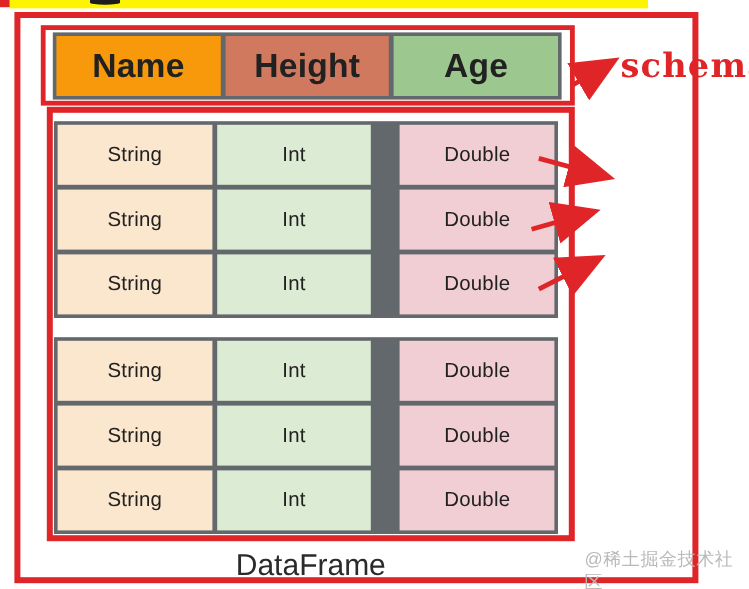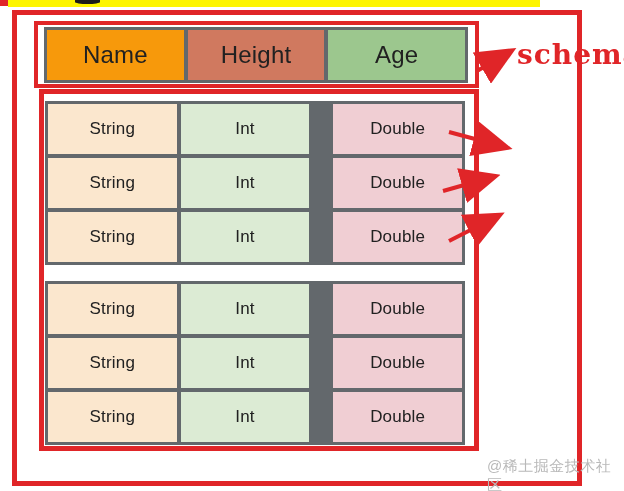--- a/index.html
+++ b/index.html
@@ -42,21 +42,21 @@
     border:5px solid var(--accent-red);}
   .rows-rect .grey-table{margin-left:1px;width:420px;}
   .group1{margin-top:7px;}
   .group2{margin-top:16px;}
 
   .grey-table{background:var(--table-border-grey);padding:3px;
     display:flex;flex-direction:column;gap:4px;}
   .trow{display:flex;gap:4px;height:50px;}
   .cell{flex:1;display:flex;align-items:center;justify-content:center;
     color:var(--text-dark);font-size:17px;letter-spacing:.2px;}
-  .schema-table .cell{font-size:24px;}
+  .schema-table .cell{font-size:28px;font-weight:bold;}
   .c-name{background:var(--schema-name-bg);}
   .c-age{background:var(--schema-age-bg);}
   .c-height{background:var(--schema-height-bg);}
   .c-string{background:var(--cell-string-bg);}
   .c-int{background:var(--cell-int-bg);}
   .c-double{background:var(--cell-double-bg);margin-left:20px;}
 
   .df-label{position:absolute;left:22px;top:442px;width:440px;
     text-align:center;font-size:25px;color:#2b2b2b;}
 
@@ -124,20 +124,21 @@
           <div class="cell c-double">Double</div>
         </div>
         <div class="trow">
           <div class="cell c-string">String</div>
           <div class="cell c-int">Int</div>
           <div class="cell c-double">Double</div>
         </div>
       </div>
     </div>
 
+    <div class="df-label">DataFrame</div>
   </div>
 
   <svg class="arrows" width="624" height="491">
     <defs>
       <marker id="ah" markerWidth="10" markerHeight="9" refX="7" refY="4.5" orient="auto">
         <path d="M0,0 L10,4.5 L0,9 z" fill="currentColor"></path>
       </marker>
     </defs>
     <line x1="477" y1="71" x2="506" y2="54" marker-end="url(#ah)"></line>
     <line x1="449" y1="132" x2="501" y2="146" marker-end="url(#ah)"></line>

